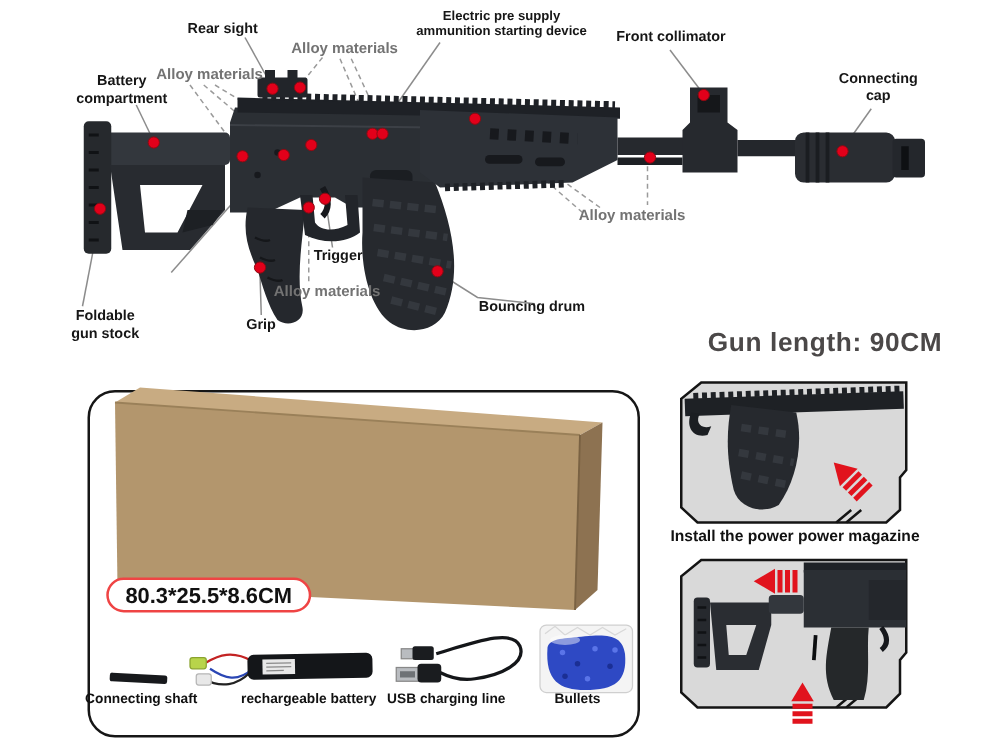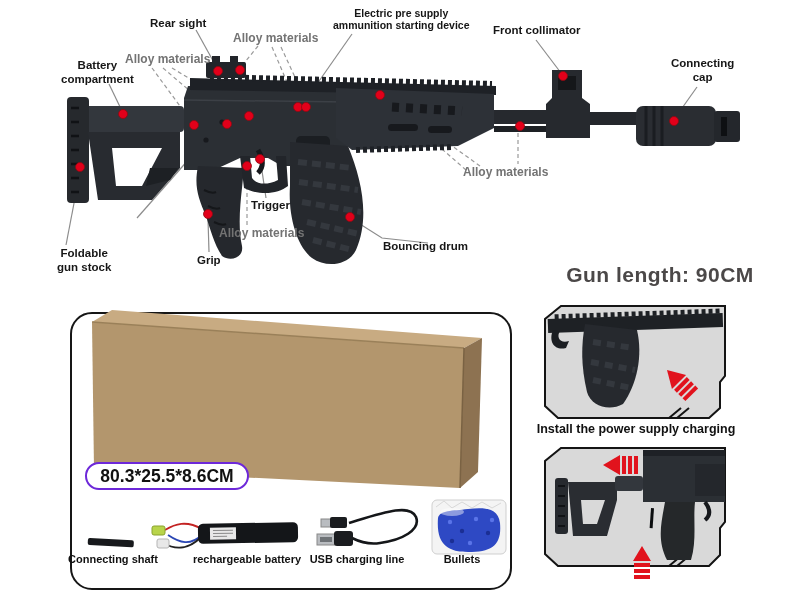--- a/index.html
+++ b/index.html
@@ -13,21 +13,21 @@
   .banner{position:absolute;left:483px;top:186px;width:272px;height:46px;z-index:3;
           background:#5b5758;display:flex;align-items:center;
           clip-path:polygon(7.5% 0,100% 0,100% 100%,7.5% 100%,0 48%);}
   .banner .txt{padding-left:30px;color:#fff;font-weight:bold;font-size:15px;line-height:1.35;
           white-space:pre-line;}
   .gunlength{position:absolute;left:500px;top:263px;width:320px;z-index:3;text-align:center;
           font-weight:bold;font-size:21px;color:#4b4848;letter-spacing:.5px;}
   .pkg-panel{position:absolute;left:70px;top:312px;width:438px;height:274px;z-index:1;
           border:2px solid #161616;border-radius:22px;background:#fff;}
   .pill{position:absolute;left:85px;top:462px;width:160px;height:24px;z-index:4;
-          border:2px solid #6d28d9;border-radius:15px;background:#fff;
+          border:2px solid #ef4444;border-radius:15px;background:#fff;
           text-align:center;line-height:24px;font-weight:bold;font-size:17.5px;color:#111;}
   .item-label{position:absolute;top:553px;z-index:3;text-align:center;
           font-weight:bold;font-size:11px;color:#111;}
   .caption{position:absolute;z-index:3;text-align:center;font-weight:bold;color:#111;
           white-space:pre-line;}
   .cap1{left:535px;top:422px;width:202px;font-size:12.5px;}
   .cap2{left:533px;top:570px;width:206px;font-size:11.5px;line-height:1.25;}
 </style>
 </head>
 <body>
@@ -241,15 +241,15 @@
 
   <div class="gunlength">Gun length: 90CM</div>
 
   <div class="pill">80.3*25.5*8.6CM</div>
 
   <div class="item-label" style="left:63px;width:100px">Connecting shaft</div>
   <div class="item-label" style="left:187px;width:120px">rechargeable battery</div>
   <div class="item-label" style="left:307px;width:100px">USB charging line</div>
   <div class="item-label" style="left:427px;width:70px">Bullets</div>
 
-  <div class="caption cap1">Install the power supply charging</div>
+  <div class="caption cap1">Install the power power magazine</div>
 
 </div>
 
 </body></html>

